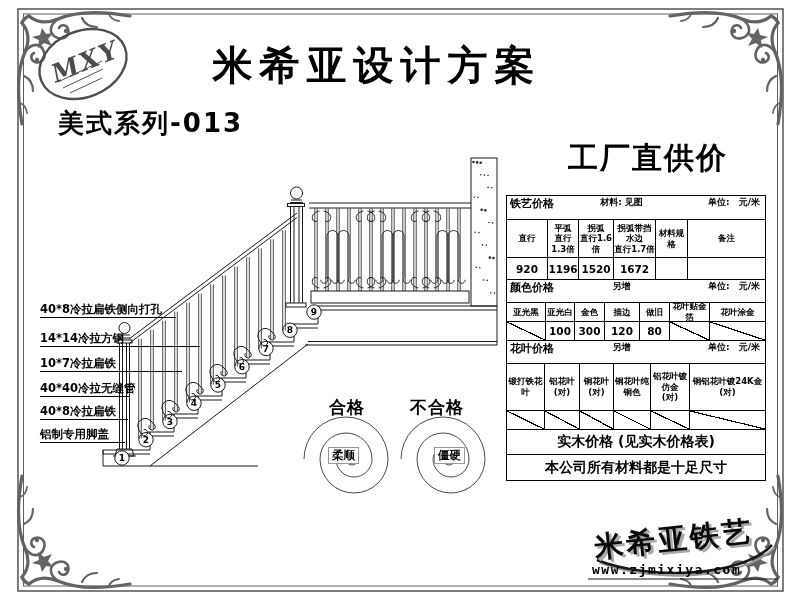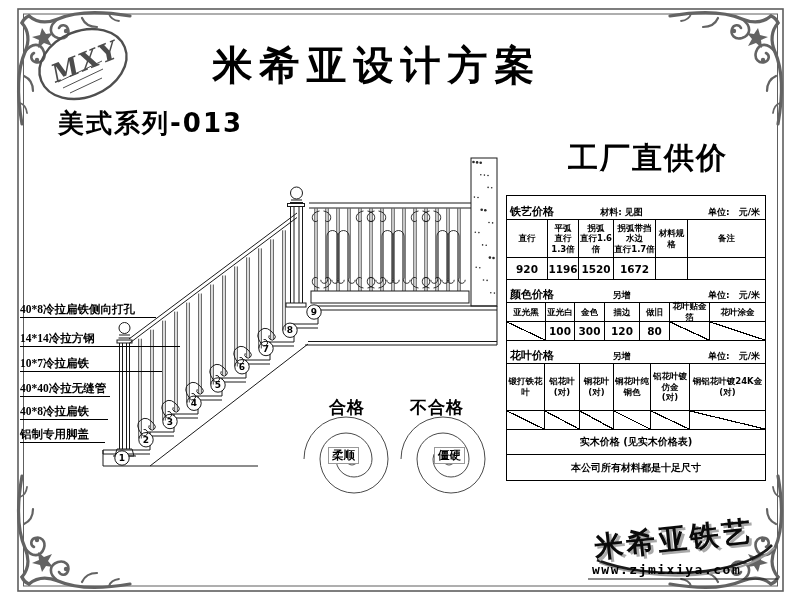--- a/index.html
+++ b/index.html
@@ -11,39 +11,39 @@
   .title{left:212px;top:28px;width:330px;text-align:center;
          font-family:"DejaVu Serif",serif;font-weight:900;font-size:40px;
          letter-spacing:7px;white-space:nowrap;margin-top:10px;}
   .series{left:58px;top:106px;font-weight:900;font-size:26px;letter-spacing:2px;}
   .factory{left:528px;top:138px;width:200px;text-align:right;
            font-weight:900;font-size:30px;letter-spacing:2px;white-space:nowrap;}
   .monogram{left:50px;top:47px;transform:rotate(-22deg);color:#4c4c4c;
             font-family:"DejaVu Serif",serif;font-style:italic;font-weight:700;
             font-size:25px;letter-spacing:2px;}
 
-  .anno{left:20px;border-bottom:1.5px solid #000;font-weight:700;
-        font-size:11.5px;line-height:14px;height:15px;white-space:nowrap;font-family:Liberation Serif, serif;}
+  .anno{left:40px;border-bottom:1.5px solid #000;font-weight:700;
+        font-size:11.5px;line-height:14px;height:15px;white-space:nowrap;}
 
   
   .ptable{position:absolute;left:506px;top:195px;width:258px;z-index:2;
           border:1.6px solid #000;background:#fff;font-weight:700;}
   .row{display:flex;border-top:1px solid #000;}
   .row:first-child{border-top:none;}
   .c{box-sizing:border-box;border-left:1px solid #000;display:flex;
      align-items:center;justify-content:center;text-align:center;}
   .c:first-child{border-left:none;}
   .h{font-size:8.5px;line-height:1.25;white-space:pre-line;}
   .v{font-size:10.5px;}
-  .sec{display:flex;align-items:flex-end;width:100%;}
+  .sec{display:flex;align-items:flex-start;width:100%;}
   .sname{width:64px;padding-left:3px;font-size:11px;text-align:left;}
   .snote{width:95px;text-align:center;font-size:9px;}
   .sunit{margin-left:auto;display:flex;gap:9px;padding-right:5px;font-size:9px;}
   .diag{background-image:linear-gradient(to top right,transparent calc(50% - .6px),#000 calc(50% - .6px),#000 calc(50% + .6px),transparent calc(50% + .6px));}
-  .full{width:100%;font-size:10px;justify-content:center;}
+  .full{width:100%;font-size:14px;justify-content:center;}
   .remark{width:100%;font-size:8.5px;justify-content:flex-start;padding-left:3px;white-space:nowrap;overflow:hidden;}
 
   .qlabel{font-weight:700;font-size:17px;letter-spacing:1px;white-space:nowrap;}
   .qtag{font-weight:700;font-size:11.5px;border:1px solid #999;background:#fff;
         padding:0 3px;line-height:15px;}
 
   .brand{left:594px;top:520px;transform:rotate(-6deg);z-index:3;
          font-family:"DejaVu Serif",serif;font-weight:900;font-size:29px;
          letter-spacing:3px;white-space:nowrap;color:#0a0a0a;
          text-shadow:2.5px 2.5px 0 #a9a9a9;}

